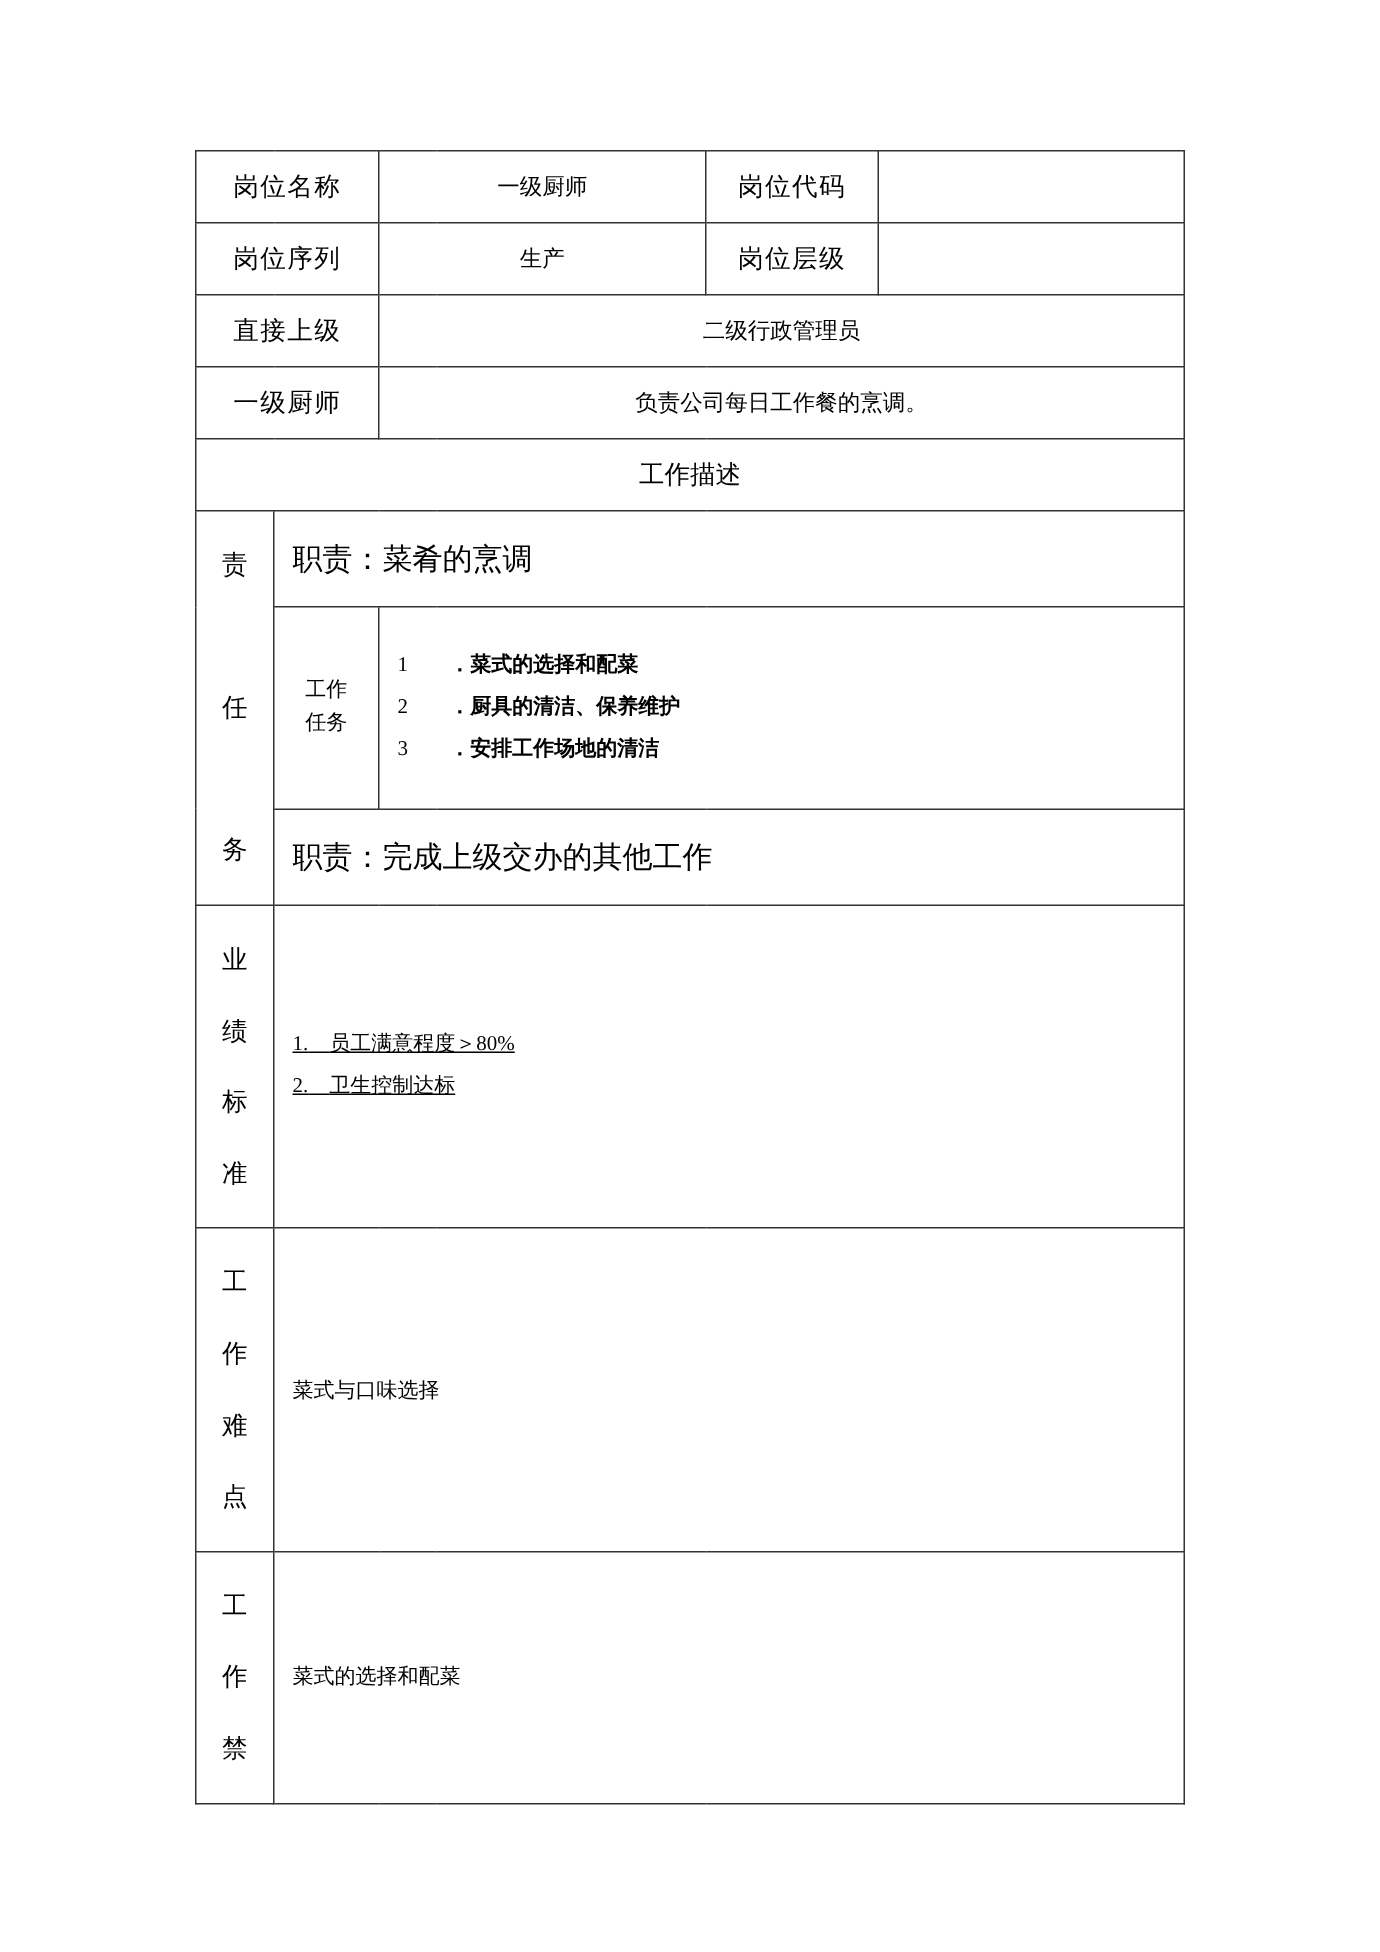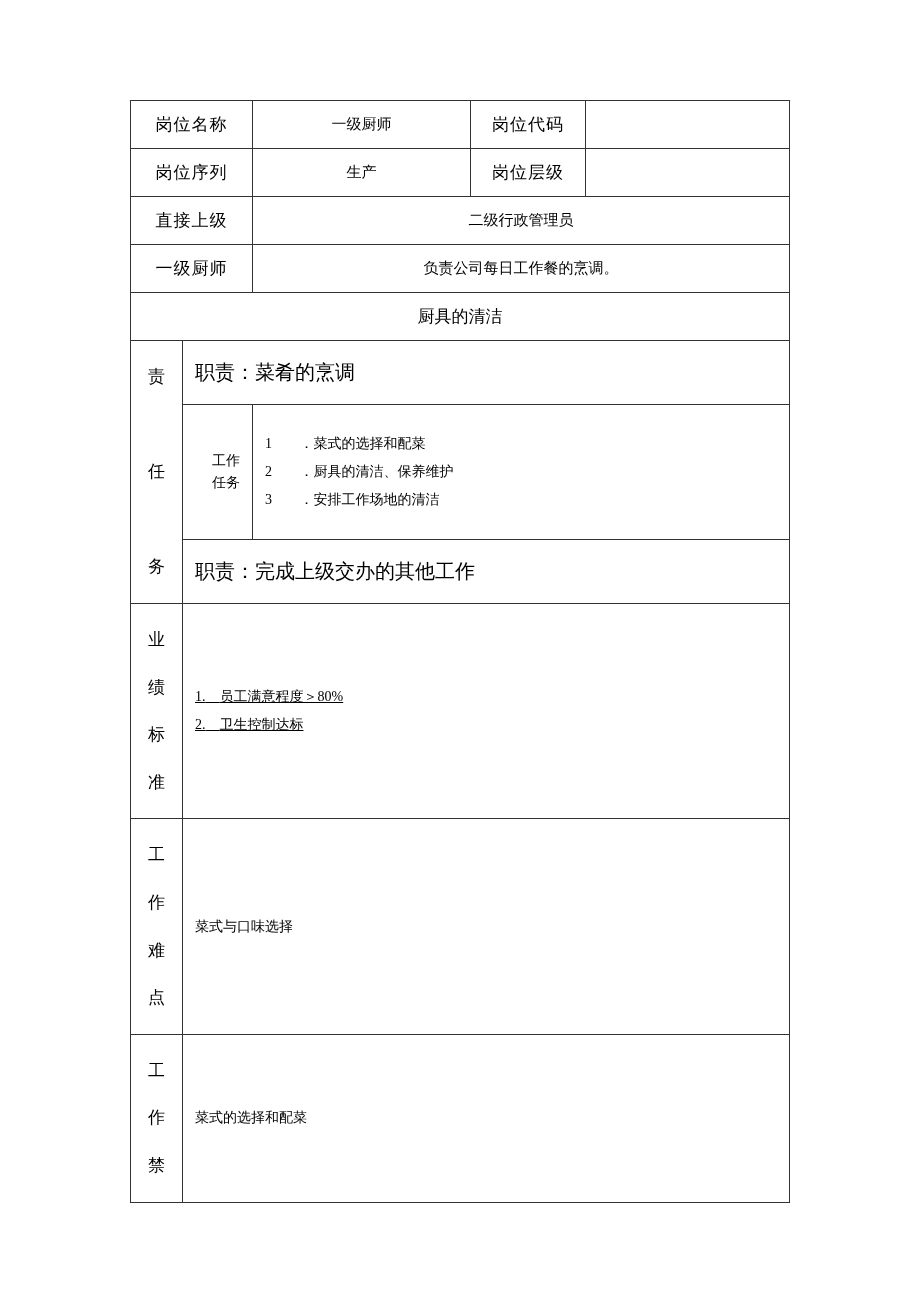--- a/index.html
+++ b/index.html
@@ -44,36 +44,37 @@
       text-align: center;
       font-size: 17px;
       line-height: 2.8;
       padding: 10px 2px;
     }
     .duty-cell {
       font-size: 20px;
       padding: 10px 4px;
     }
     .task-label {
-      text-align: right;
+      text-align: center;
       font-size: 14px;
       line-height: 1.6;
       padding: 40px 2px;
     }
     .task-content {
       font-size: 14px;
       padding: 40px 4px;
       line-height: 2.0;
     }
     .task-num {
       display: inline-block;
       width: 10px;
     }
     .task-text {
       display: inline-block;
+      font-weight: bold;
     }
     .perf-cell {
       font-size: 14px;
       padding: 60px 4px;
       line-height: 2.0;
       text-decoration: underline;
     }
     .diff-cell {
       font-size: 14px;
       padding: 10px 4px;
@@ -117,21 +118,21 @@
     <td colspan="2" class="label-cell">直接上级</td>
     <td colspan="4" class="value-cell">二级行政管理员</td>
   </tr>
 
   <tr>
     <td colspan="2" class="label-cell">一级厨师</td>
     <td colspan="4" class="value-cell">负责公司每日工作餐的烹调。</td>
   </tr>
 
   <tr>
-    <td colspan="6" class="section-header">厨具的清洁</td>
+    <td colspan="6" class="section-header">工作描述</td>
   </tr>
 
   <tr>
     <td rowspan="3" class="vertical-label">
       <span>责</span><br><br>
       <span>任</span><br><br>
       <span>务</span>
     </td>
     <td colspan="5" class="duty-cell">职责：菜肴的烹调</td>
   </tr>

